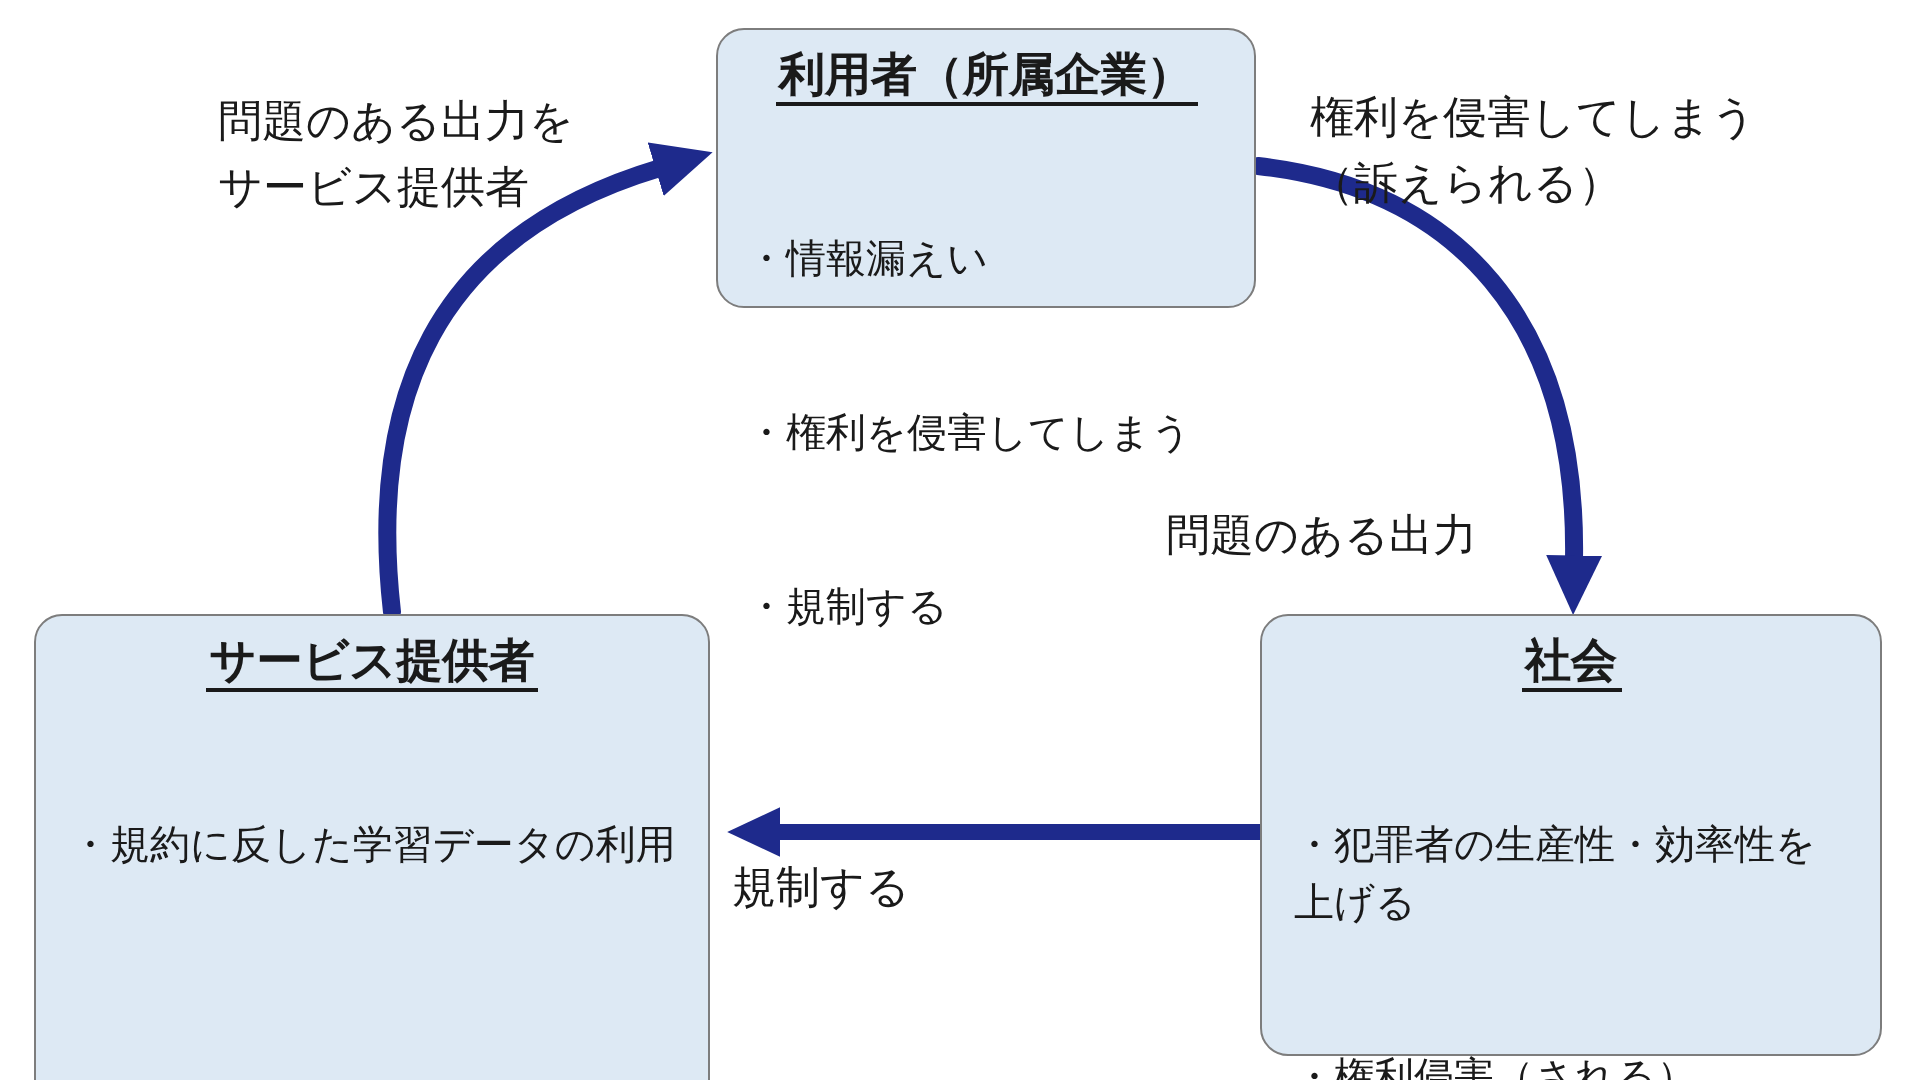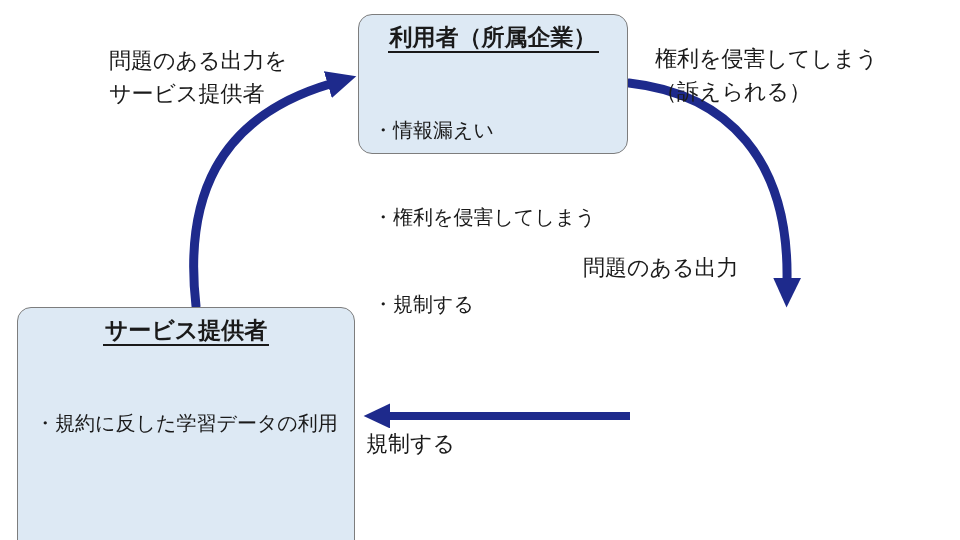--- a/index.html
+++ b/index.html
@@ -95,20 +95,32 @@
       <span>サービス提供者</span>
     </div>
     <div class="box-items">
       <div class="item">・規約に反した学習データの利用</div>
       
       
       
     </div>
   </div>
 
+  <div class="box" id="box-society">
+    <div class="box-title">
+      <span>社会</span>
+    </div>
+    <div class="box-items">
+      <div class="item">・犯罪者の生産性・効率性を
+上げる</div>
+      <div class="item">・権利侵害（される）</div>
+      
+      
+    </div>
+  </div>
 
   <div class="arc-label" id="label-output-used">
     <div>問題のある出力を</div>
     <div>サービス提供者</div>
   </div>
 
   <div class="arc-label" id="label-infringe">
     <div>権利を侵害してしまう</div>
     <div>（訴えられる）</div>
   </div>

